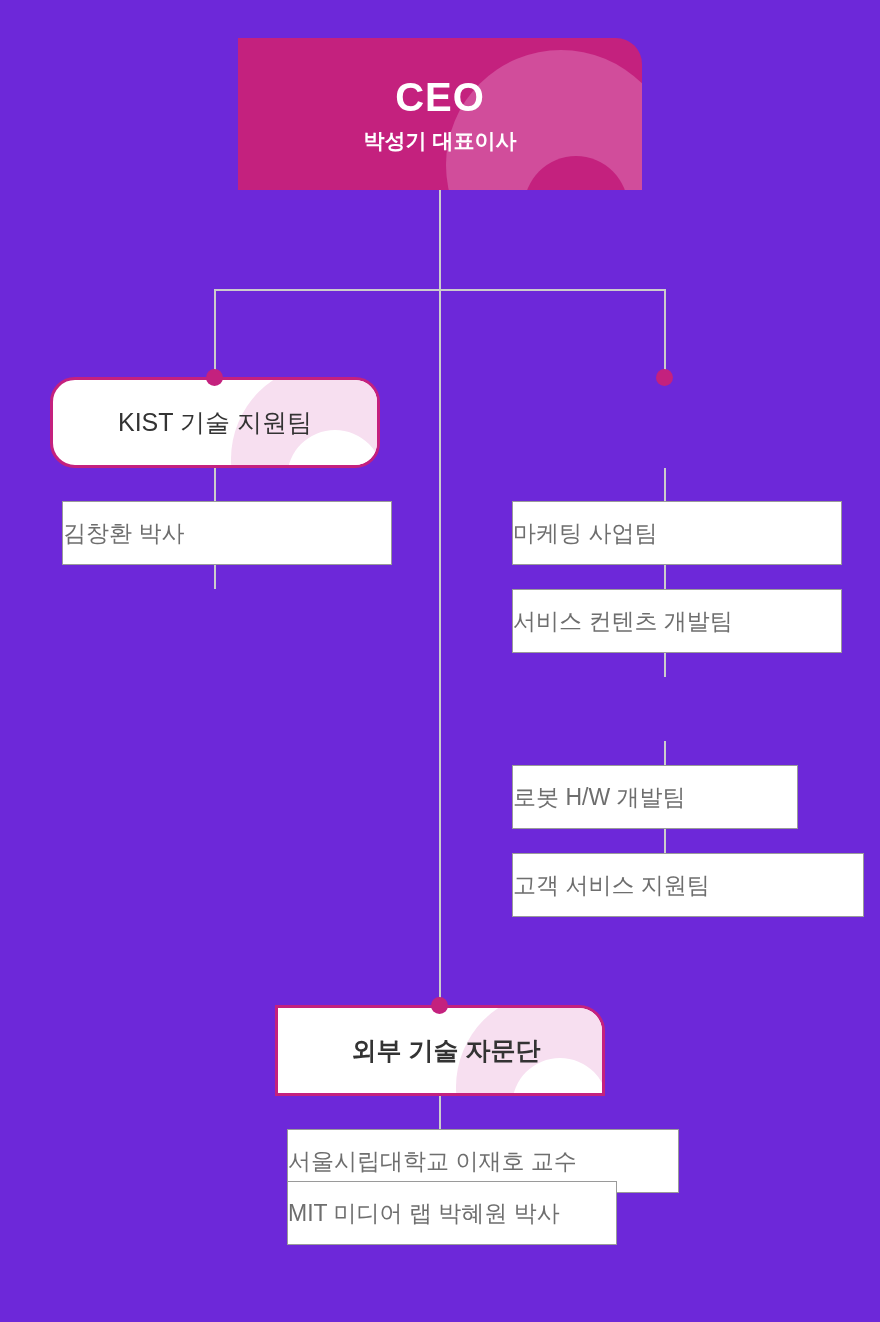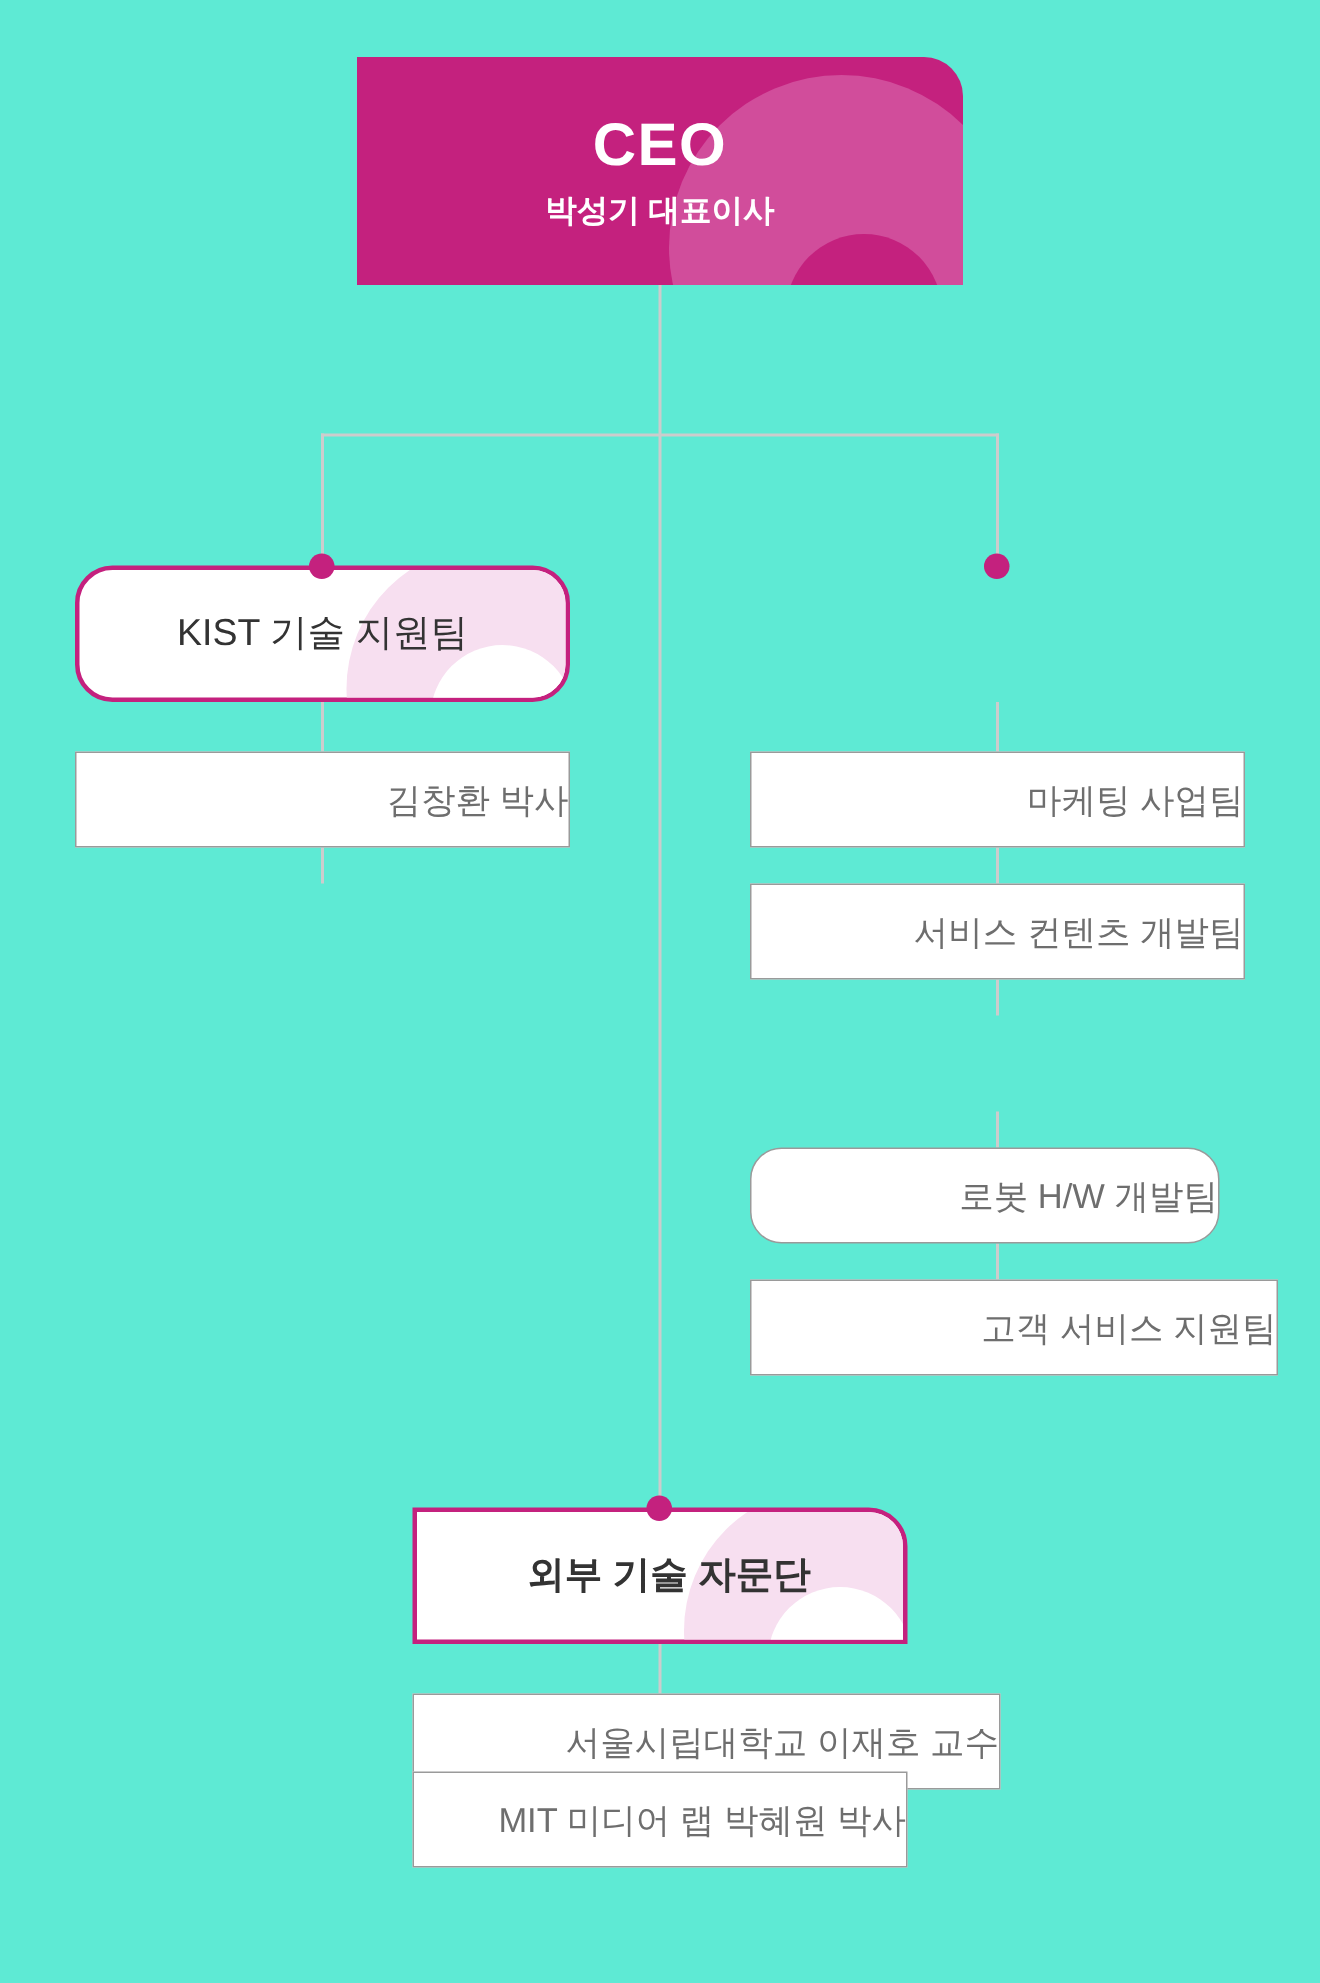--- a/index.html
+++ b/index.html
@@ -11,21 +11,21 @@
   body {
     font-family: "Liberation Sans", "DejaVu Sans", sans-serif;
     -webkit-font-smoothing: antialiased;
   }
 
   #org-chart {
     position: relative;
     width: 880px;
     height: 1322px;
     overflow: hidden;
-    background: #5eead4;
+    background: #6d28d9;
   }
 
   
   .line {
     position: absolute;
     background: #cccccc;
   }
   .line-v { width: 2px; }
   .line-h { height: 2px; }
 
@@ -135,21 +135,22 @@
   }
 
   
   .child-box {
     position: absolute;
     box-sizing: border-box;
     background: #ffffff;
     border: 1px solid #9a9a9a;
     display: flex;
     align-items: center;
-    justify-content: flex-end;
+    justify-content: flex-start;
+    margin-left: 12px;
   }
   .child-label {
     font-size: 23px;
     color: #6e6e6e;
     text-align: center;
     line-height: 1.25;
     white-space: nowrap;
   }
 </style>
 </head>
@@ -201,21 +202,21 @@
 
   <div class="child-box" style="left:500px; top:501px; width:330px; height:64px;">
     <div class="child-label">마케팅 사업팀</div>
   </div>
 
   <div class="child-box" style="left:500px; top:589px; width:330px; height:64px;">
     <div class="child-label">서비스 컨텐츠 개발팀</div>
   </div>
 
 
-  <div class="child-box" style="left:500px; top:765px; width:313px; height:64px;border-radius:21px;">
+  <div class="child-box" style="left:500px; top:765px; width:286px; height:64px;">
     <div class="child-label">로봇 H/W 개발팀</div>
   </div>
 
   <div class="child-box" style="left:500px; top:853px; width:352px; height:64px;">
     <div class="child-label">고객 서비스 지원팀</div>
   </div>
 
   <div class="node-dot" style="left:431px; top:997px;"></div>
   <div class="hl-box" style="left:275px; top:1005px; width:330px; height:91px;">
     <div class="hl-deco-outer"></div>

